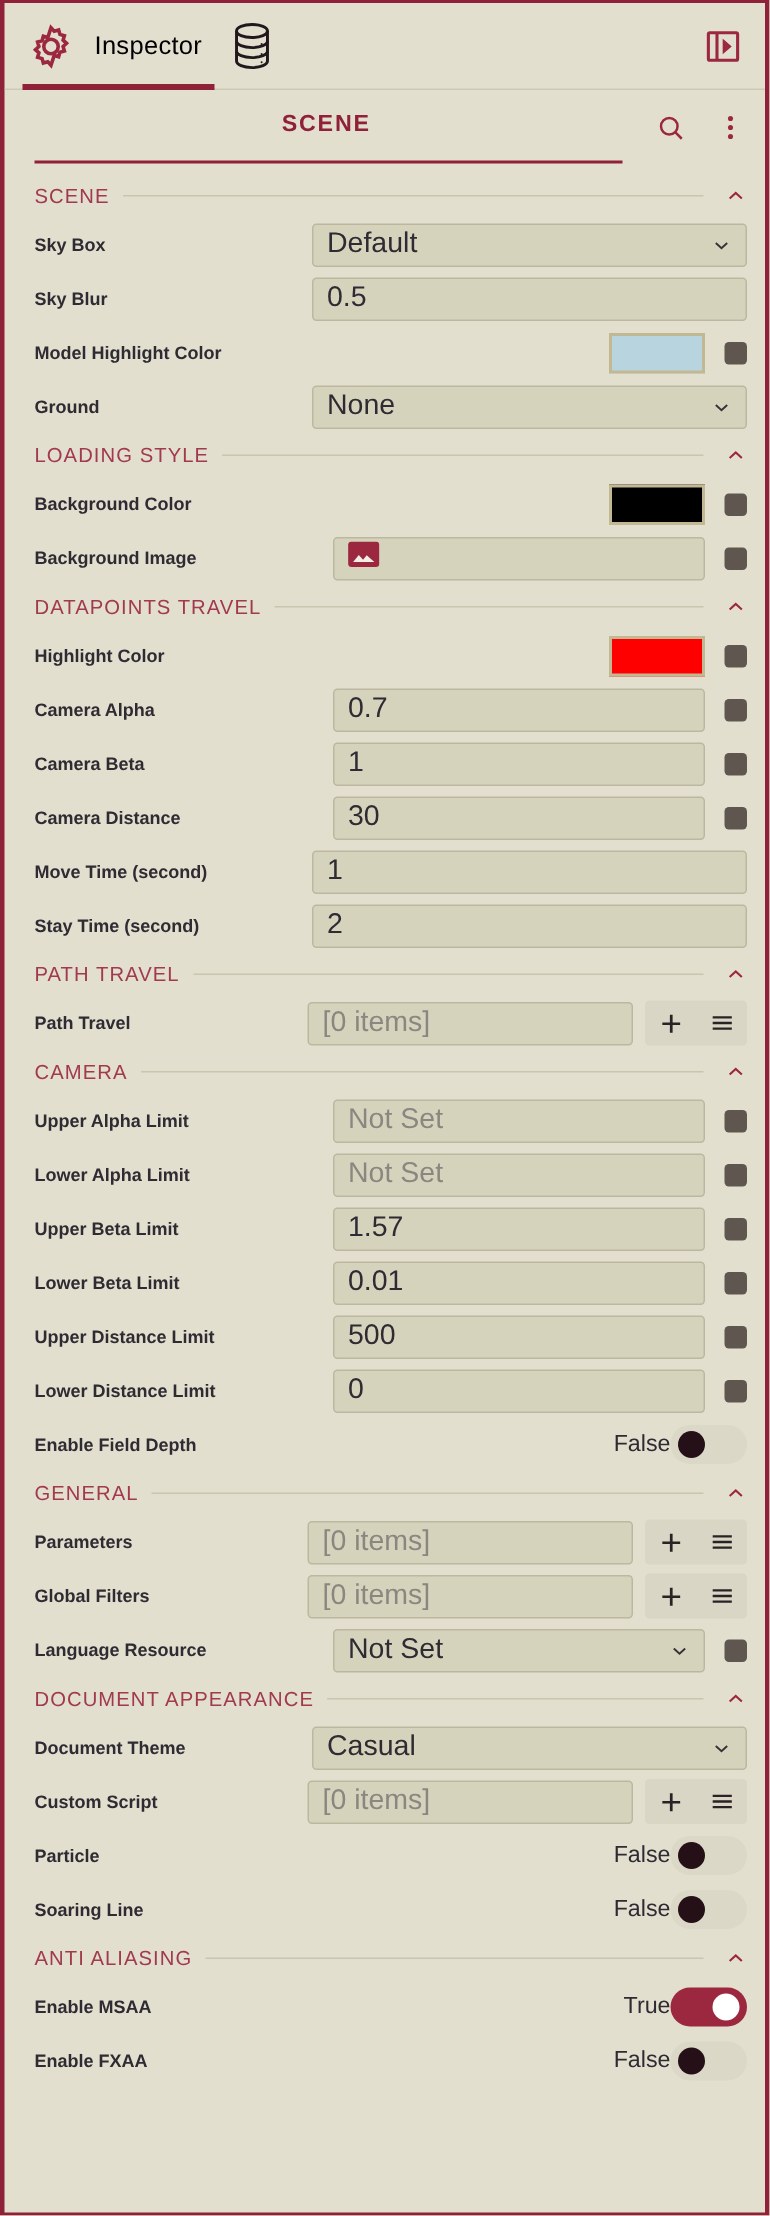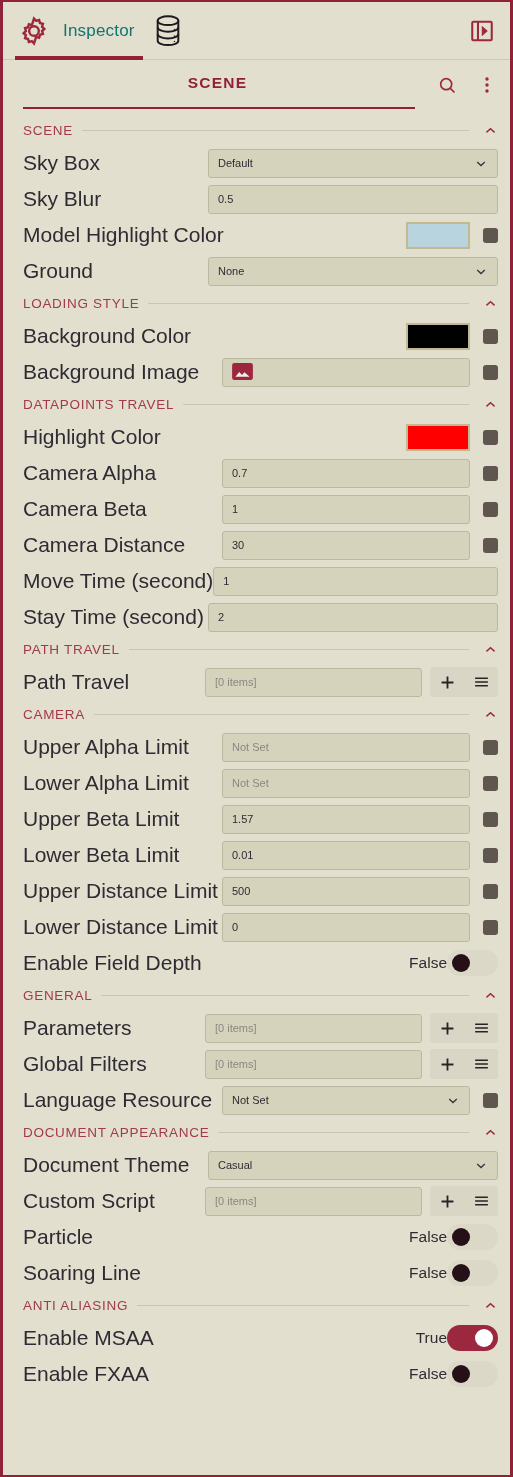--- a/index.html
+++ b/index.html
@@ -44,21 +44,21 @@
   .tab.active:after {
     content: "";
     position: absolute;
     left: 2px; right: 6px; bottom: 0;
     height: 4px;
     background: #8f2139;
     z-index: 2;
   }
   .tab-label {
     font-size: 17px;
-    color: #0f766e;
+    color: #000000;
     letter-spacing: .2px;
   }
   .icon-gear { width: 34px; height: 34px; display:block; }
   .icon-db   { width: 30px; height: 34px; display:block; }
   .panel-toggle {
     position: absolute;
     right: 12px; top: 13px;
     width: 32px; height: 32px;
     display: flex; align-items: center; justify-content: center;
   }
@@ -119,36 +119,37 @@
     display:flex; align-items:center; justify-content:center;
   }
 
   .row {
     display: flex;
     align-items: center;
     height: 36px;
     padding: 0 12px 0 20px;
   }
   .row-label {
-    font-size: 21px;
+    font-size: 12px;
     color: #2f2b33;
     white-space: nowrap;
+    font-weight: bold;
   }
   .spacer { flex: 1 1 auto; }
 
   
   .field {
     height: 29px;
     background: #d6d3bd;
     border: 1px solid #bcb8a0;
     border-radius: 3px;
     display: flex;
     align-items: center;
     padding: 0 9px;
-    font-size: 11px;
+    font-size: 19px;
     color: #2f2b33;
     position: relative;
   }
   .field .ph { color: #8b8780; }
   .field .caret {
     position: absolute;
     right: 9px; top: 50%;
     transform: translateY(-50%);
     width: 14px; height: 14px;
     display:flex; align-items:center; justify-content:center;

